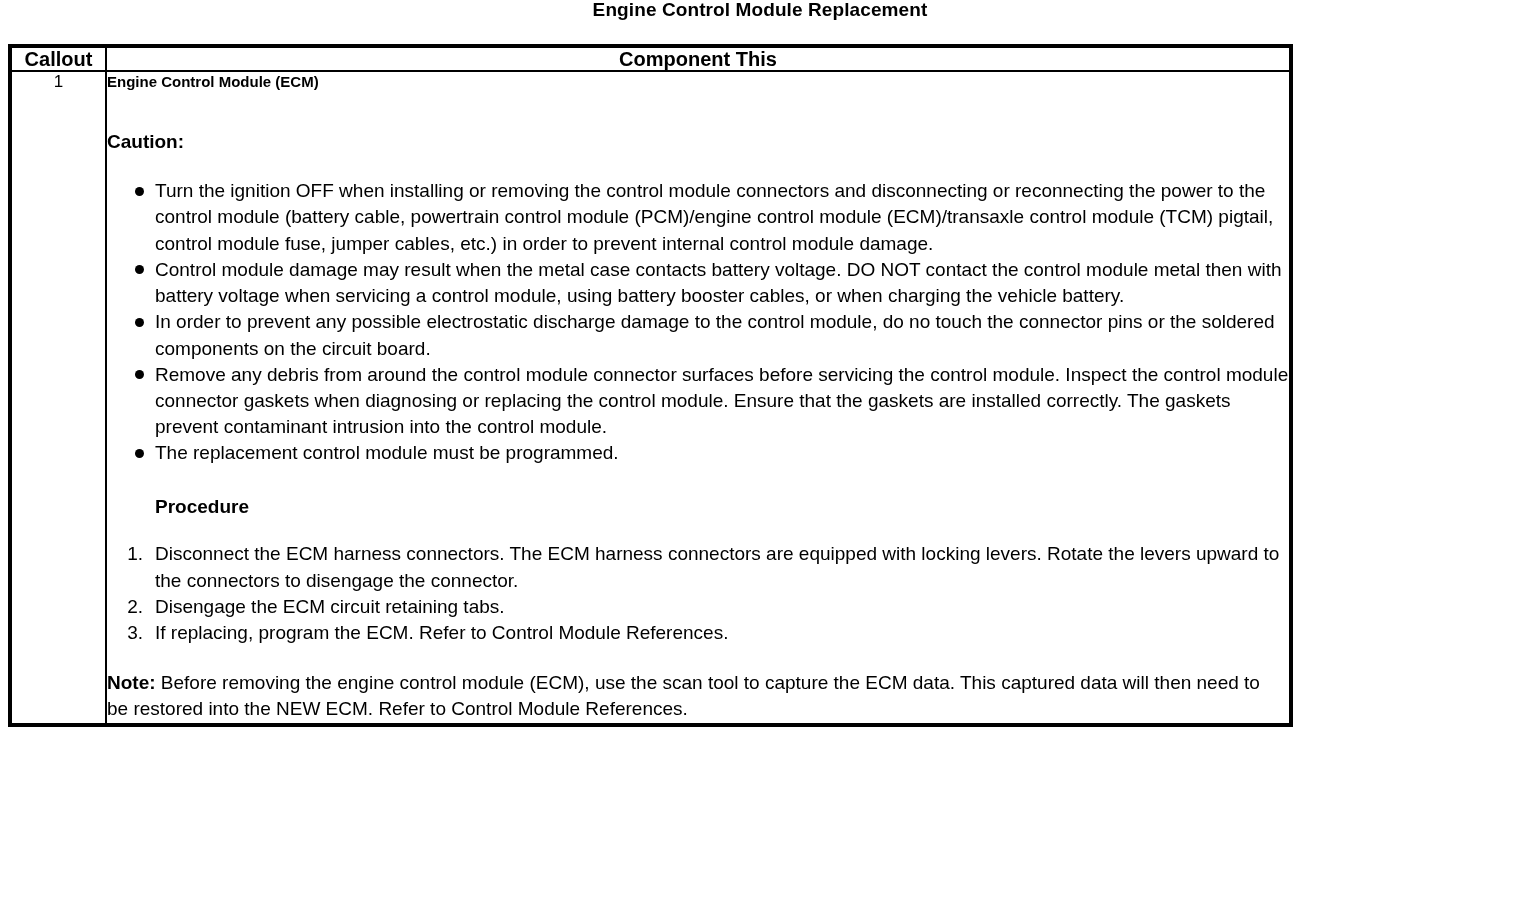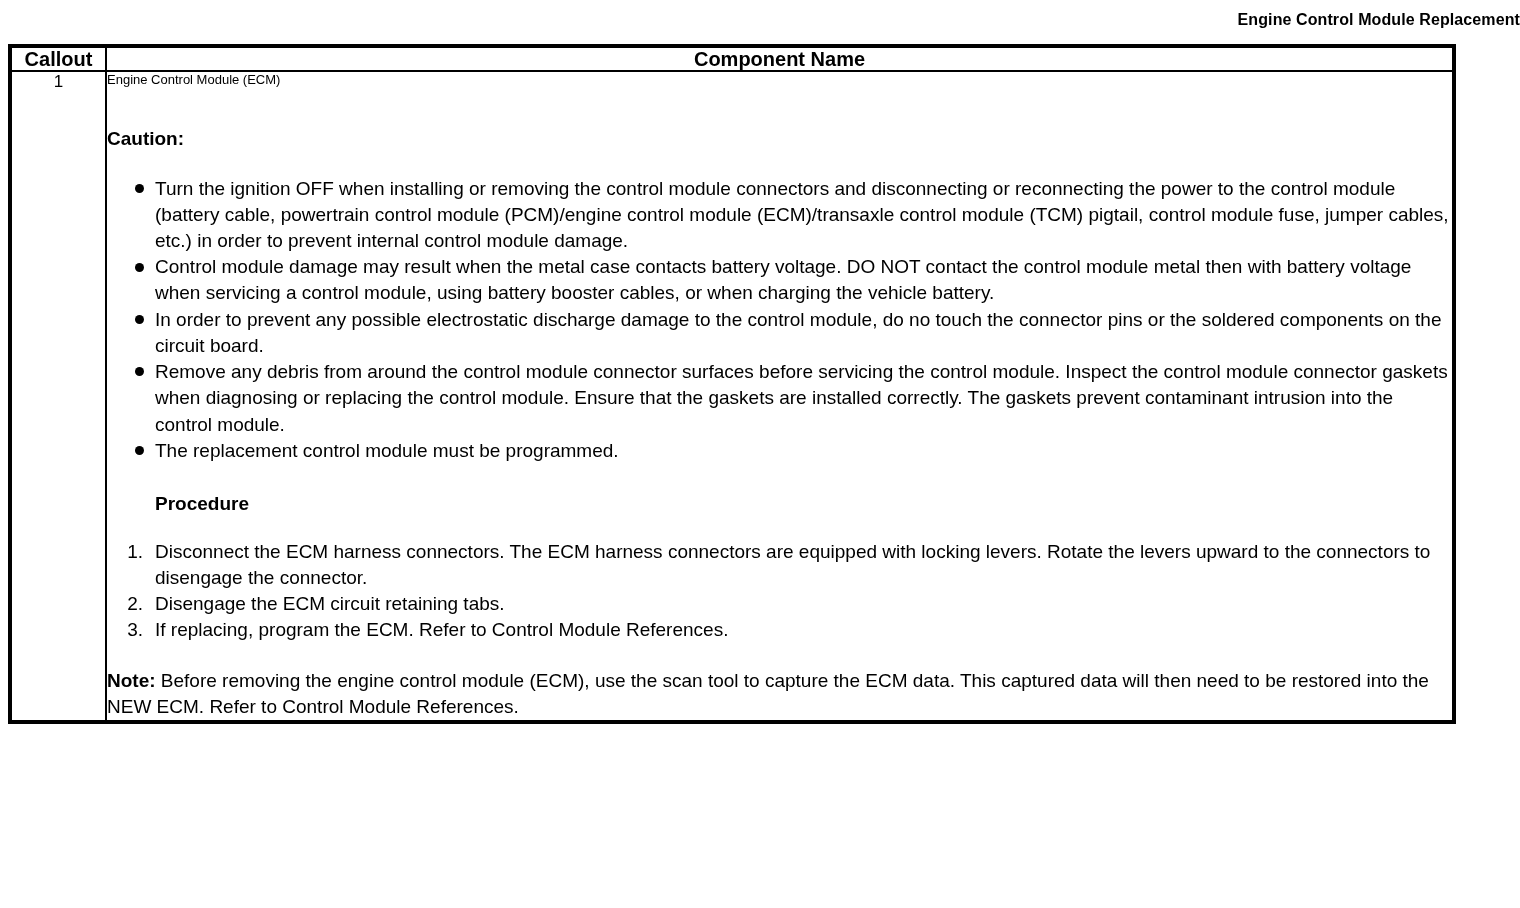--- a/index.html
+++ b/index.html
@@ -18,35 +18,35 @@
 
   .page {
     position: relative;
     width: 1520px;
     height: 908px;
     box-sizing: border-box;
   }
 
   
   .doc-title {
-    text-align: right;
-    font-size: 16px;
+    text-align: center;
+    font-size: 19px;
     font-weight: bold;
     line-height: 1;
-    padding-top: 12px;
+    padding-top: 0;
     padding-bottom: 0;
     letter-spacing: 0.1px;
   }
 
   
   .comp-table {
     position: absolute;
     top: 44px;
     left: 8px;
-    width: 1448px;
+    width: 1285px;
     border-collapse: collapse;
     border: 4px solid #000;
     table-layout: fixed;
   }
   .comp-table td,
   .comp-table th {
     border: 2px solid #000;
     vertical-align: top;
     padding: 0;
   }
@@ -72,22 +72,23 @@
 
   .td-body {
     padding: 10px 8px 6px 10px;
     font-size: 18.5px;
     line-height: 1.33;
   }
 
   
   .comp-name {
     margin: 0 4px 0 0;
-    font-size: 13px;
+    font-size: 15px;
     line-height: 1.3;
+    font-weight: bold;
   }
   .caution-head {
     font-weight: bold;
     font-size: 19px;
     margin-top: 38px;
     margin-bottom: 0;
     line-height: 1.3;
   }
 
   ul.caution-list {
@@ -160,21 +161,21 @@
   <div class="doc-title">Engine Control Module Replacement</div>
 
   <table class="comp-table">
     <colgroup>
       <col class="col-callout">
       <col>
     </colgroup>
     <thead>
       <tr>
         <th class="th-cell th-callout">Callout</th>
-        <th class="th-cell">Component Name</th>
+        <th class="th-cell">Component This</th>
       </tr>
     </thead>
     <tbody>
       <tr>
         <td class="td-callout">1</td>
         <td class="td-body">
 
           <div class="comp-name">Engine Control Module (ECM)</div>
 
           <div class="caution-head">Caution:</div>

